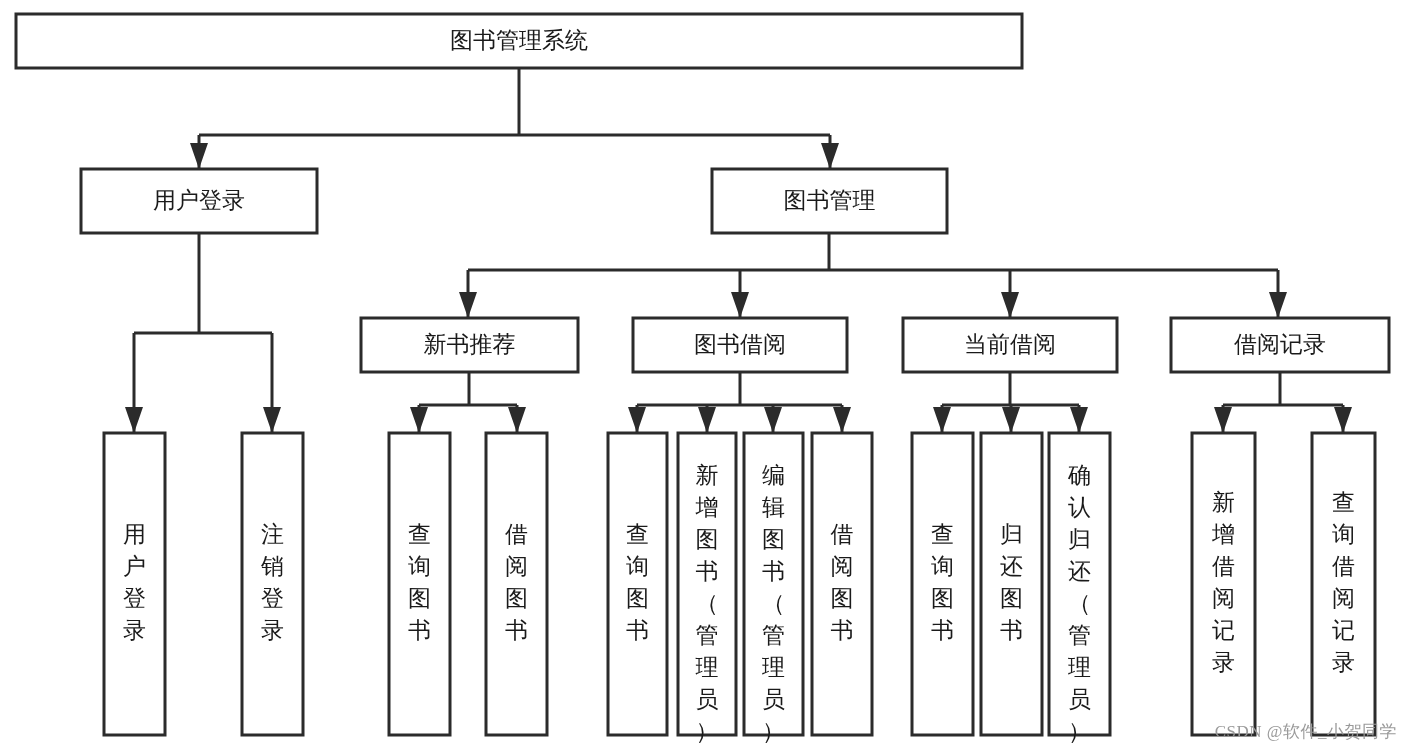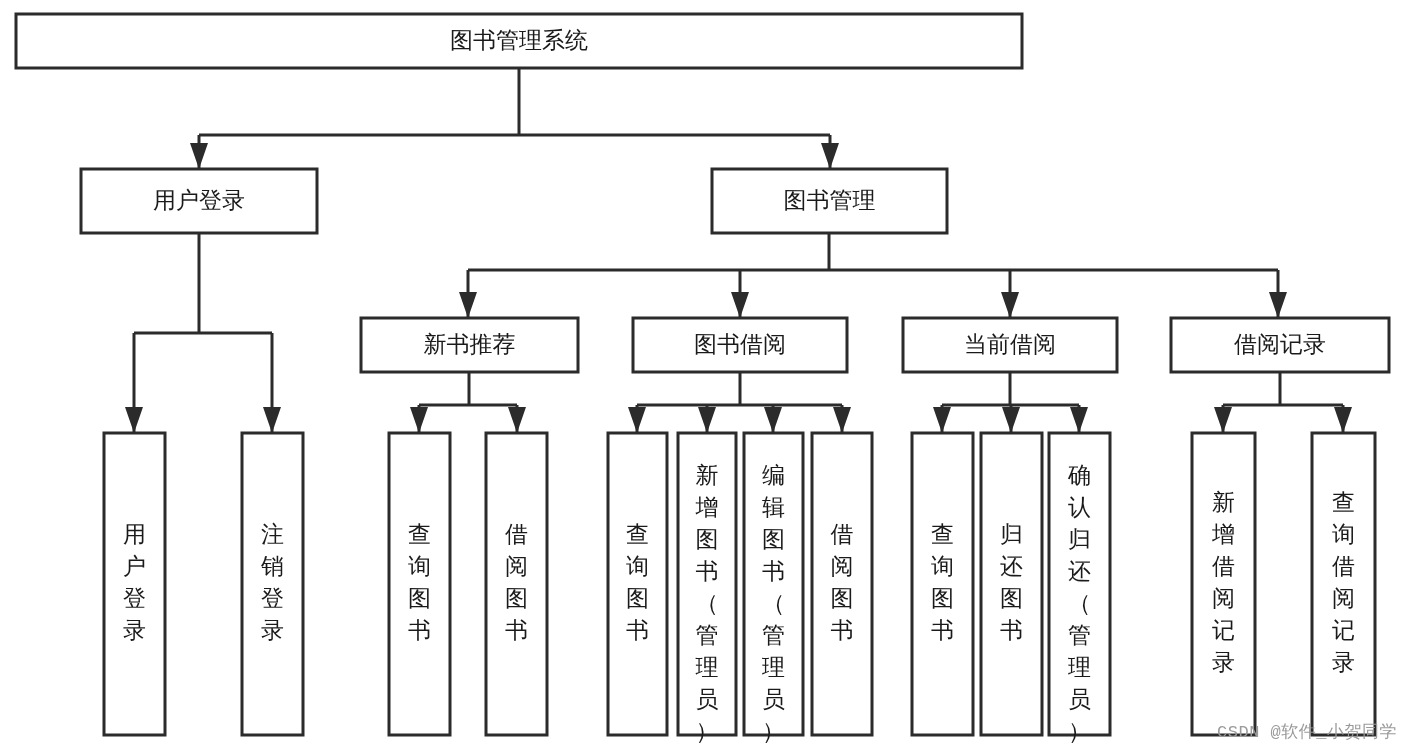--- a/index.html
+++ b/index.html
@@ -52,21 +52,21 @@
   .node-label-vertical {
     font-family: "Liberation Sans", "DejaVu Sans", sans-serif;
     fill: #1a1a1a;
     font-size: 23px;
     text-anchor: middle;
   }
   .watermark {
     position: absolute;
     right: 8px;
     bottom: 4px;
-    font-family: Liberation Mono, monospace;
+    font-family: Liberation Serif, serif;
     font-size: 17px;
     color: #9a9a9a;
     white-space: nowrap;
     letter-spacing: 0.5px;
   }
 </style>
 </head>
 <body>
 
 <div id="diagram-root">

